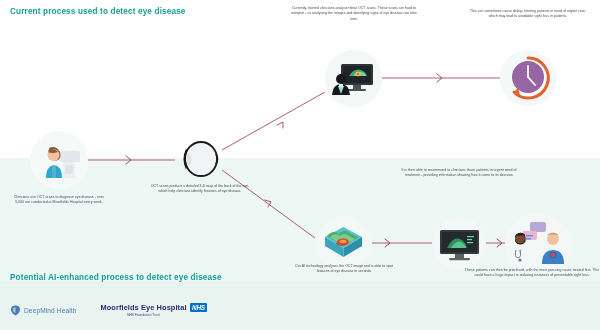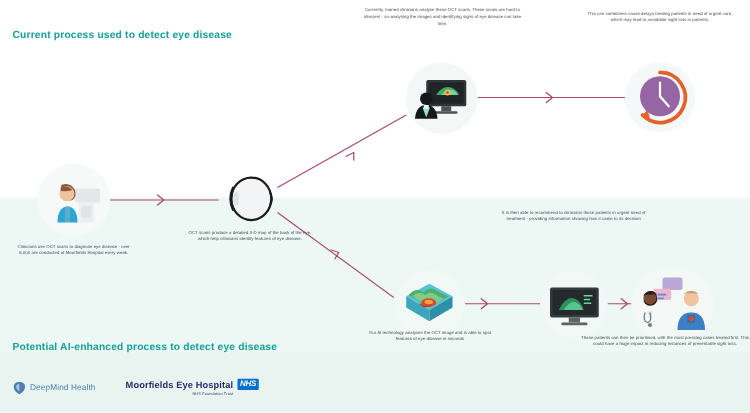--- a/index.html
+++ b/index.html
@@ -14,21 +14,21 @@
   
   .band-top{position:absolute;left:0;top:0;width:600px;height:158px;background:#ffffff;}
   .band-bottom{position:absolute;left:0;top:158px;width:600px;height:172px;background:#edf7f4;}
   .band-footer{position:absolute;left:0;top:282px;width:600px;height:48px;background:#e9f4f1;}
 
   
   .heading{
     position:absolute;color:#14a098;font-size:8.2px;font-weight:bold;
     letter-spacing:.15px;white-space:nowrap;
   }
-  #heading-top{left:10px;top:23px;}
+  #heading-top{left:10px;top:7px;}
   #heading-bottom{left:10px;top:273px;}
 
   
   .wires{position:absolute;left:0;top:0;width:600px;height:330px;}
 
   
   .caption{
     position:absolute;color:#3f4a52;font-size:3.45px;line-height:1.55;
     text-align:center;letter-spacing:.05px;
   }
@@ -222,21 +222,21 @@
 
     <div class="logo-dm">
       <svg width="11" height="11" viewBox="0 0 11 11">
         <path d="M5.5 .6 C3.4 .6 1 1.6 1 4.2 c0 3.2 2.6 5.2 4.5 6.2 C7.4 9.4 10 7.4 10 4.2 C10 1.6 7.6 .6 5.5 .6 z" fill="#4a7fb5"></path>
         <path d="M5.5 2.2 c-1.3 0 -2.6 .7 -2.6 2.2 0 1.8 1.5 3 2.6 3.6 z" fill="#ffffff" opacity=".55"></path>
       </svg>
       <span class="txt">DeepMind Health</span>
     </div>
 
     <div class="logo-mf">
-      <div style="display:flex;flex-direction:column;align-items:flex-end;">
+      <div style="display:flex;flex-direction:column;align-items:center;">
         <span class="mf-main">Moorfields Eye Hospital</span>
         <span class="mf-sub">NHS Foundation Trust</span>
       </div>
       <span class="nhs">NHS</span>
     </div>
 
   </div>
 
 </div>
 

